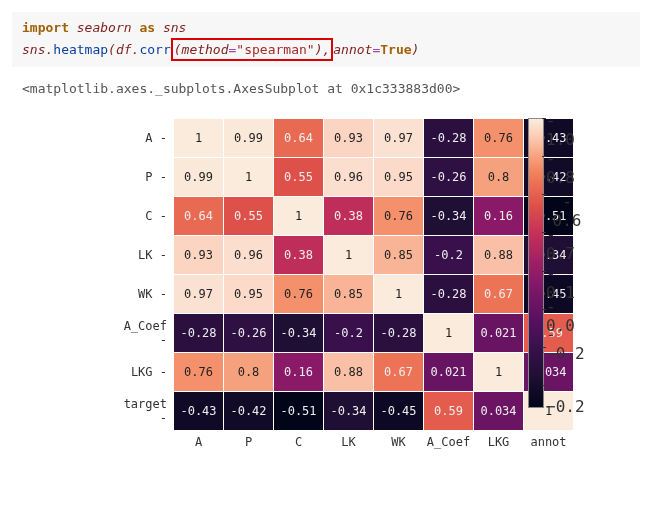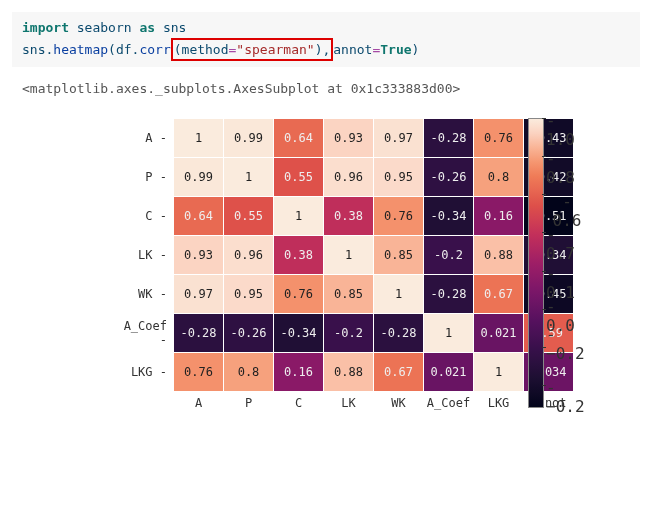--- a/index.html
+++ b/index.html
@@ -10,25 +10,25 @@
     background: #fff;
     color: #222;
   }
   .code-cell {
     background: #f7f7f7;
     padding: 6px 10px;
     line-height: 1.5;
     white-space: pre;
     margin-bottom: 10px;
   }
-  .kw-green { color: #0f766e; font-weight: bold; }
+  .kw-green { color: #a16207; font-weight: bold; }
   .nm-blue { color: #0a3fa0; }
   .str-brown { color: #a52a2a; }
   .op { color: #a54aa5; }
-  .plain { color: #0c4a6e; }
+  .plain { color: #7f1d1d; font-style: italic; }
   .redbox {
     border: 2px solid #d00;
     padding: 0 1px;
     display: inline-block;
   }
   .output-repr {
     color: #555;
     padding: 4px 10px;
     margin-bottom: 12px;
     white-space: pre;
@@ -175,20 +175,31 @@
         <tr>
           <td class="ylab">LKG -</td>
           <td class="cell" style="background: rgb(244, 145, 108); color: rgb(34, 34, 34);">0.76</td>
           <td class="cell" style="background: rgb(246, 161, 125); color: rgb(34, 34, 34);">0.8</td>
           <td class="cell" style="background: rgb(138, 25, 103); color: rgb(238, 238, 238);">0.16</td>
           <td class="cell" style="background: rgb(250, 192, 167); color: rgb(34, 34, 34);">0.88</td>
           <td class="cell" style="background: rgb(236, 115, 85); color: rgb(238, 238, 238);">0.67</td>
           <td class="cell" style="background: rgb(105, 20, 99); color: rgb(238, 238, 238);">0.021</td>
           <td class="cell" style="background: rgb(250, 235, 221); color: rgb(34, 34, 34);">1</td>
           <td class="cell" style="background: rgb(108, 20, 100); color: rgb(238, 238, 238);">0.034</td>
+        </tr>
+        <tr>
+          <td class="ylab">target -</td>
+          <td class="cell" style="background: rgb(16, 10, 39); color: rgb(238, 238, 238);">-0.43</td>
+          <td class="cell" style="background: rgb(18, 11, 40); color: rgb(238, 238, 238);">-0.42</td>
+          <td class="cell" style="background: rgb(2, 4, 26); color: rgb(238, 238, 238);">-0.51</td>
+          <td class="cell" style="background: rgb(32, 15, 53); color: rgb(238, 238, 238);">-0.34</td>
+          <td class="cell" style="background: rgb(13, 8, 36); color: rgb(238, 238, 238);">-0.45</td>
+          <td class="cell" style="background: rgb(227, 92, 78); color: rgb(238, 238, 238);">0.59</td>
+          <td class="cell" style="background: rgb(108, 20, 100); color: rgb(238, 238, 238);">0.034</td>
+          <td class="cell" style="background: rgb(250, 235, 221); color: rgb(34, 34, 34);">1</td>
         </tr>
         <tr class="xrow">
           <td class="ylab"></td>
           <td>A</td>
           <td>P</td>
           <td>C</td>
           <td>LK</td>
           <td>WK</td>
           <td>A_Coef</td>
           <td>LKG</td>

